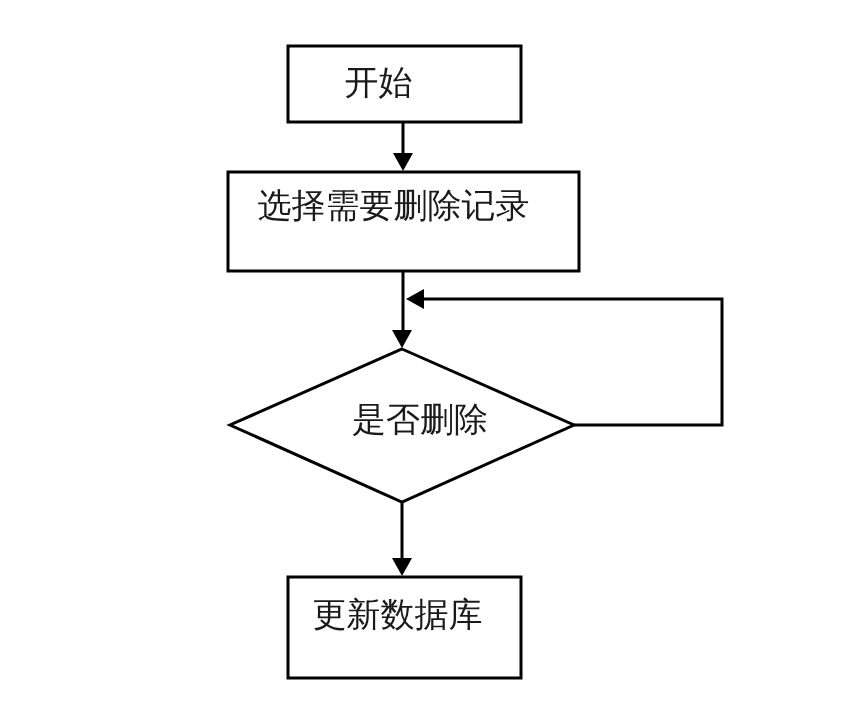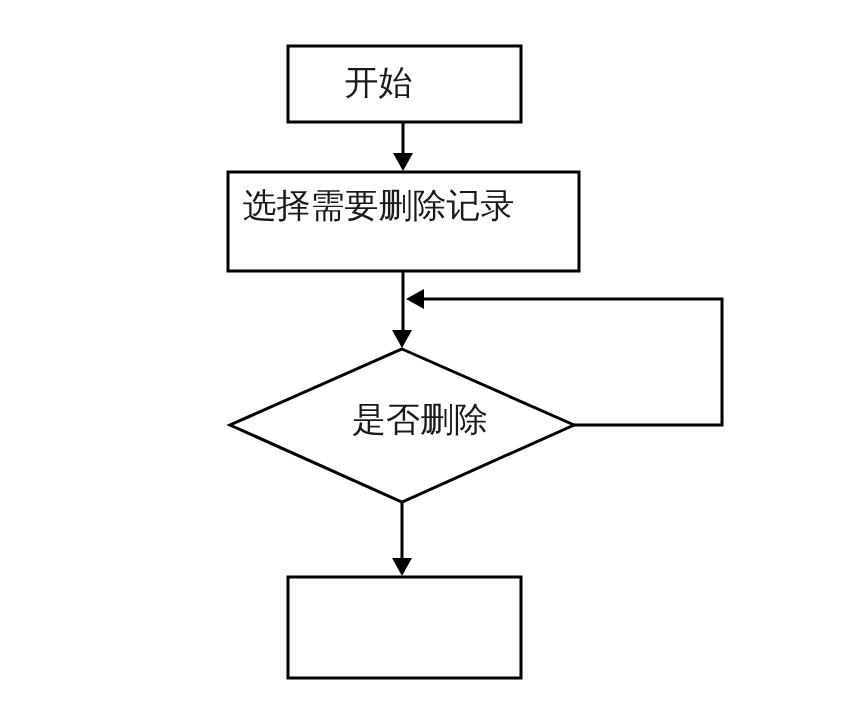--- a/index.html
+++ b/index.html
@@ -34,21 +34,21 @@
     pointer-events: none;
     border-radius: 26px;
   }
   .node-label span {
     position: relative;
     display: inline-block;
   }
   
   .lbl-start      { left: 288px; top: 46px;  width: 233px; height: 76px; }
   .lbl-start span { transform: translate(-26px, -2px); }
-  .lbl-select      { left: 218px; top: 172px; width: 351px; height: 99px; }
+  .lbl-select      { left: 233px; top: 172px; width: 351px; height: 99px; }
   .lbl-select span { transform: translate(-15px, -17px); }
   .lbl-decision      { left: 230px; top: 349px; width: 344px; height: 153px; }
   .lbl-decision span { transform: translate(-5px, -7px); margin-left: 46px; }
   .lbl-update      { left: 288px; top: 577px; width: 233px; height: 101px; }
   .lbl-update span { transform: translate(-7px, -14px); }
 </style>
 </head>
 <body>
 
 <div class="canvas">
@@ -78,14 +78,17 @@
   </div>
 
   <div class="node-label lbl-select">
     <span>选择需要删除记录</span>
   </div>
 
   <div class="node-label lbl-decision">
     <span>是否删除</span>
   </div>
 
+  <div class="node-label lbl-update">
+    <span>更新数据库</span>
+  </div>
 
 </div>
 
 </body></html>

